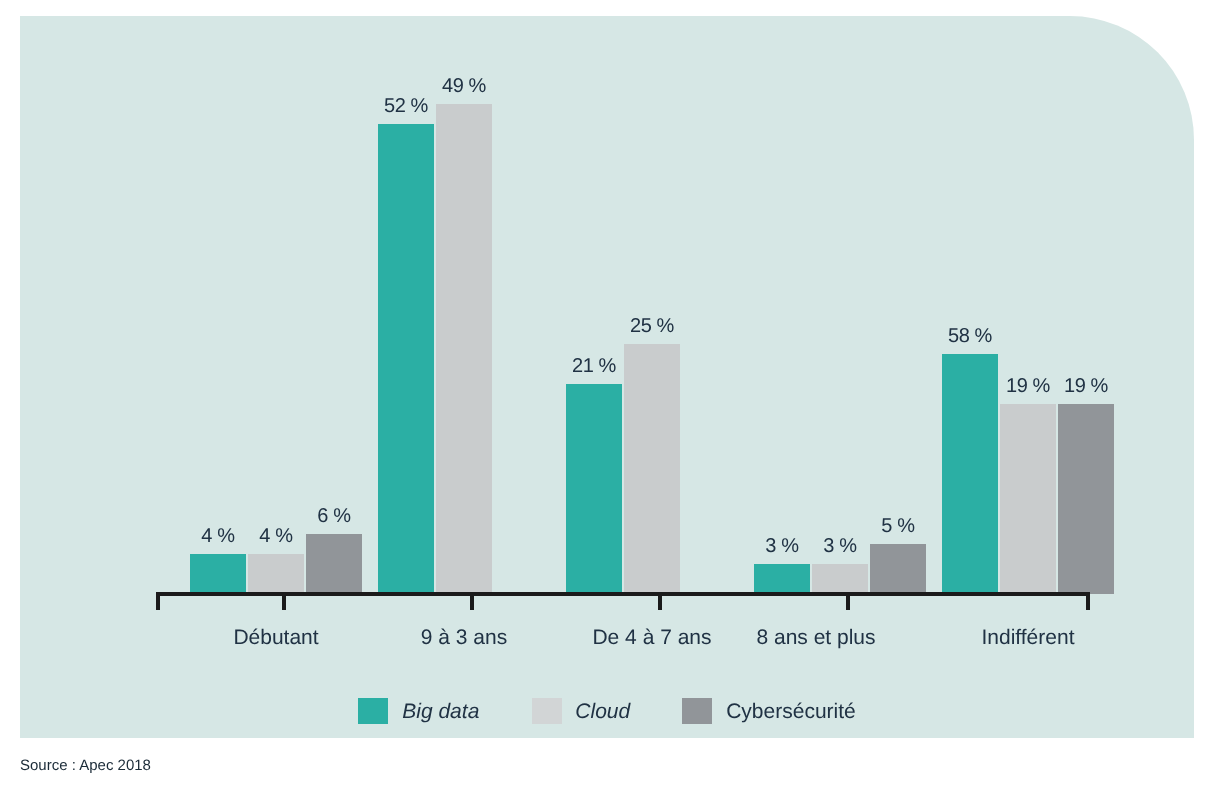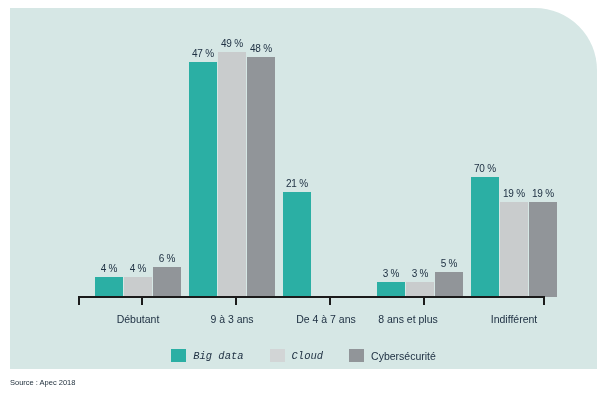--- a/index.html
+++ b/index.html
@@ -136,21 +136,21 @@
     display: block;
   }
   .legend-swatch.s0 { background: #2bafa4; }
   .legend-swatch.s1 { background: #d2d5d6; }
   .legend-swatch.s2 { background: #919599; }
   .legend-text {
     font-size: 10.5px;
     color: #203244;
     white-space: nowrap;
   }
-  .legend-text.italic { font-style: italic; font-family: Liberation Mono, monospace; }
+  .legend-text.italic { font-style: italic; }
 
   
   #source {
     position: absolute;
     left: 10px;
     top: 378px;
     font-size: 7.5px;
     color: #1b2b38;
     white-space: nowrap;
   }
@@ -176,39 +176,39 @@
               </div>
               <div class="bar-wrap">
                 <div class="bar-label" style="bottom: 33px;">6 %</div>
                 <div class="bar s2" title="Débutant — Cybersécurité : 6 %" style="height: 30px; background: rgb(145, 149, 153);"></div>
               </div>
             </div>
           </div>
           <div class="group" style="left: 179px;">
             <div class="bars">
               <div class="bar-wrap">
-                <div class="bar-label" style="bottom: 238px;">47 %</div>
+                <div class="bar-label" style="bottom: 238px;">52 %</div>
                 <div class="bar s0" title="1 à 3 ans — Big data : 47 %" style="height: 235px; background: rgb(43, 175, 164);"></div>
               </div>
               <div class="bar-wrap">
                 <div class="bar-label" style="bottom: 248px;">49 %</div>
                 <div class="bar s1" title="1 à 3 ans — Cloud : 49 %" style="height: 245px; background: rgb(201, 204, 205);"></div>
               </div>
-              <div class="bar-wrap">
-                <div class="bar-label" style="bottom: 243px;">48 %</div>
-                <div class="bar s2" title="1 à 3 ans — Cybersécurité : 48 %" style="height: 240px; background: rgb(145, 149, 153);"></div>
-              </div>
             </div>
           </div>
           <div class="group" style="left: 273px;">
             <div class="bars">
               <div class="bar-wrap">
                 <div class="bar-label" style="bottom: 108px;">21 %</div>
                 <div class="bar s0" title="De 4 à 7 ans — Big data : 21 %" style="height: 105px; background: rgb(43, 175, 164);"></div>
               </div>
+              <div class="bar-wrap">
+                <div class="bar-label" style="bottom: 128px;">25 %</div>
+                <div class="bar s1" title="De 4 à 7 ans — Cloud : 25 %" style="height: 125px; background: rgb(201, 204, 205);"></div>
+              </div>
             </div>
           </div>
           <div class="group" style="left: 367px;">
             <div class="bars">
               <div class="bar-wrap">
                 <div class="bar-label" style="bottom: 18px;">3 %</div>
                 <div class="bar s0" title="8 ans et plus — Big data : 3 %" style="height: 15px; background: rgb(43, 175, 164);"></div>
               </div>
               <div class="bar-wrap">
                 <div class="bar-label" style="bottom: 18px;">3 %</div>
@@ -216,21 +216,21 @@
               </div>
               <div class="bar-wrap">
                 <div class="bar-label" style="bottom: 28px;">5 %</div>
                 <div class="bar s2" title="8 ans et plus — Cybersécurité : 5 %" style="height: 25px; background: rgb(145, 149, 153);"></div>
               </div>
             </div>
           </div>
           <div class="group" style="left: 461px;">
             <div class="bars">
               <div class="bar-wrap">
-                <div class="bar-label" style="bottom: 123px;">70 %</div>
+                <div class="bar-label" style="bottom: 123px;">58 %</div>
                 <div class="bar s0" title="Indifférent — Big data : 24 %" style="height: 120px; background: rgb(43, 175, 164);"></div>
               </div>
               <div class="bar-wrap">
                 <div class="bar-label" style="bottom: 98px;">19 %</div>
                 <div class="bar s1" title="Indifférent — Cloud : 19 %" style="height: 95px; background: rgb(201, 204, 205);"></div>
               </div>
               <div class="bar-wrap">
                 <div class="bar-label" style="bottom: 98px;">19 %</div>
                 <div class="bar s2" title="Indifférent — Cybersécurité : 19 %" style="height: 95px; background: rgb(145, 149, 153);"></div>
               </div>

